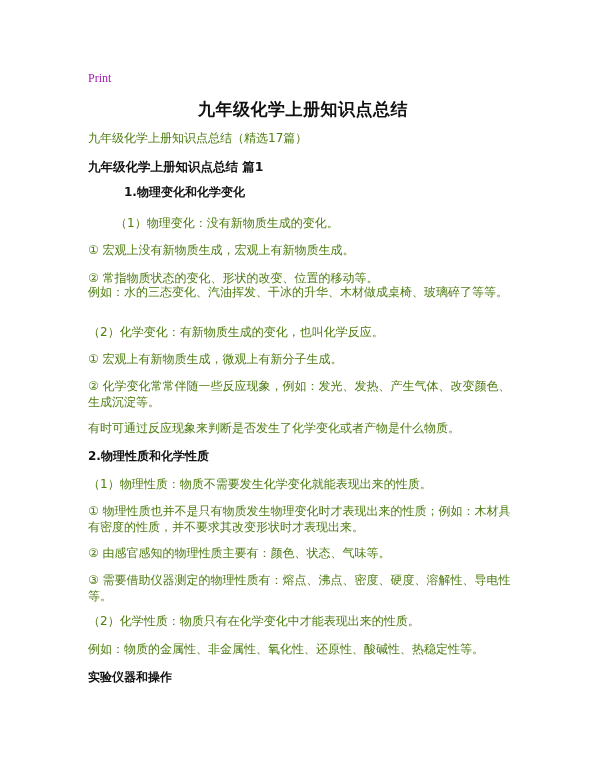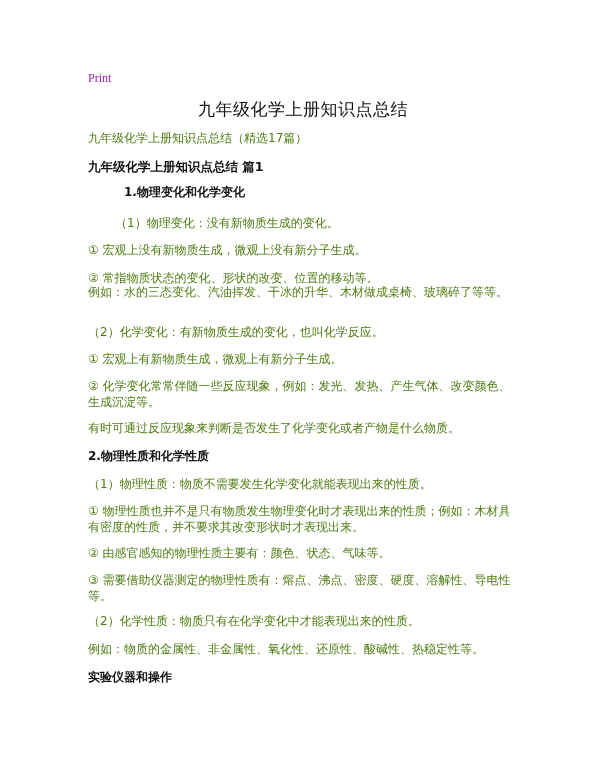--- a/index.html
+++ b/index.html
@@ -29,21 +29,21 @@
       font-size: 12px;
       color: #a21caf;
     }
     .doc-title {
       position: absolute;
       left: 0;
       width: 430px;
       top: 98px;
       text-align: center;
       font-size: 17px;
-      font-weight: normal;
+      font-weight: bold;
       letter-spacing: 0.5px;
       color: #111;
     }
     .line {
       position: absolute;
       left: 0;
       width: 430px;
       font-size: 12px;
       line-height: 16px;
       color: #4d7c0f;
@@ -63,21 +63,21 @@
   <div class="print-label">Print</div>
 
   <div class="doc-title">九年级化学上册知识点总结</div>
 
   <div class="line" style="top:130px;">九年级化学上册知识点总结（精选17篇）</div>
 
   <div class="line bold h2" style="top:159px;">九年级化学上册知识点总结 篇1</div>
 
   <div class="line bold" style="top:184px;margin-left:36px;">1.物理变化和化学变化</div>
   <div class="line" style="top:215px;margin-left:27px;">（1）物理变化：没有新物质生成的变化。</div>
-  <div class="line" style="top:242px;">① 宏观上没有新物质生成，微观上没有新分子生成。</div>
+  <div class="line" style="top:242px;">① 宏观上没有新物质生成，宏观上有新物质生成。</div>
   <div class="line" style="top:270px;">② 常指物质状态的变化、形状的改变、位置的移动等。</div>
   <div class="line" style="top:284px;">例如：水的三态变化、汽油挥发、干冰的升华、木材做成桌椅、玻璃碎了等等。</div>
   <div class="line" style="top:324px;">（2）化学变化：有新物质生成的变化，也叫化学反应。</div>
   <div class="line" style="top:351px;">① 宏观上有新物质生成，微观上有新分子生成。</div>
   <div class="line" style="top:378px;">② 化学变化常常伴随一些反应现象，例如：发光、发热、产生气体、改变颜色、生成沉淀等。</div>
   <div class="line" style="top:420px;">有时可通过反应现象来判断是否发生了化学变化或者产物是什么物质。</div>
 
   <div class="line bold" style="top:448px;">2.物理性质和化学性质</div>
   <div class="line" style="top:476px;">（1）物理性质：物质不需要发生化学变化就能表现出来的性质。</div>
   <div class="line" style="top:503px;">① 物理性质也并不是只有物质发生物理变化时才表现出来的性质；例如：木材具有密度的性质，并不要求其改变形状时才表现出来。</div>

